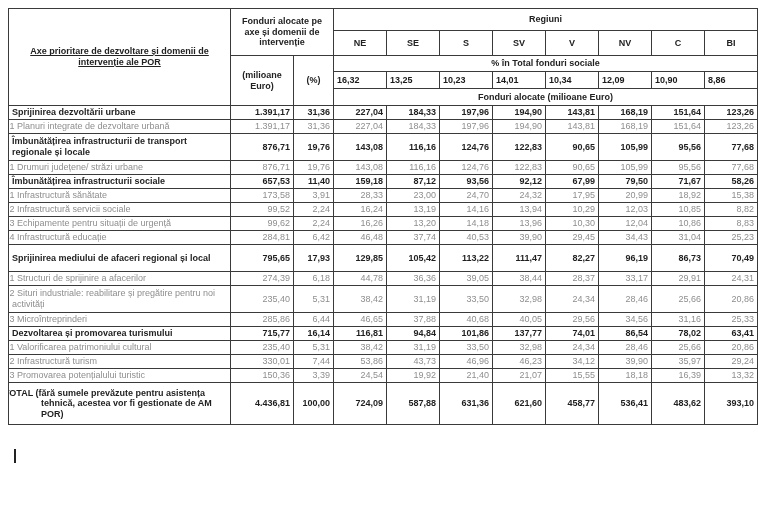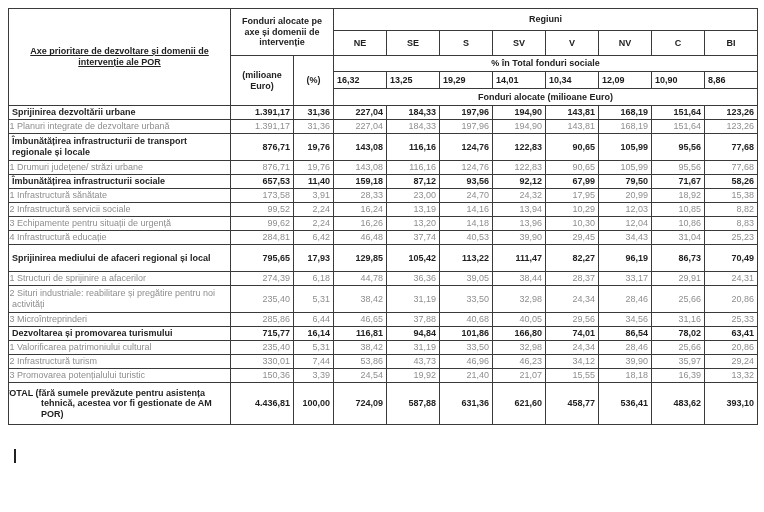--- a/index.html
+++ b/index.html
@@ -71,21 +71,21 @@
         <th class="region-name">BI</th>
       </tr>
     <tr class="h-r3">
       <th rowspan="3" class="hdr-small">(milioane Euro)</th>
       <th rowspan="3" class="hdr-small">(%)</th>
       <th colspan="8">% în Total fonduri sociale</th>
     </tr>
     <tr class="h-r4" id="region-pcts-row">
         <td class="region-pct">16,32</td>
         <td class="region-pct">13,25</td>
-        <td class="region-pct">19,29</td>
+        <td class="region-pct">10,23</td>
         <td class="region-pct">14,01</td>
         <td class="region-pct">10,34</td>
         <td class="region-pct">12,09</td>
         <td class="region-pct">10,90</td>
         <td class="region-pct">8,86</td>
       </tr>
     <tr class="h-r5">
       <th colspan="8">Fonduri alocate (milioane Euro)</th>
     </tr>
   </thead>
@@ -259,21 +259,21 @@
         <td class="num">31,16</td>
         <td class="num">25,33</td>
       </tr>
       <tr class="axis-row">
         <td class="label-cell">5. Dezvoltarea și promovarea turismului</td>
         <td class="num">715,77</td>
         <td class="num">16,14</td>
         <td class="num">116,81</td>
         <td class="num">94,84</td>
         <td class="num">101,86</td>
-        <td class="num">166,80</td>
+        <td class="num">137,77</td>
         <td class="num">74,01</td>
         <td class="num">86,54</td>
         <td class="num">78,02</td>
         <td class="num">63,41</td>
       </tr>
       <tr class="sub-row">
         <td class="label-cell">5.1  Valorificarea patrimoniului cultural</td>
         <td class="num">235,40</td>
         <td class="num">5,31</td>
         <td class="num">38,42</td>

